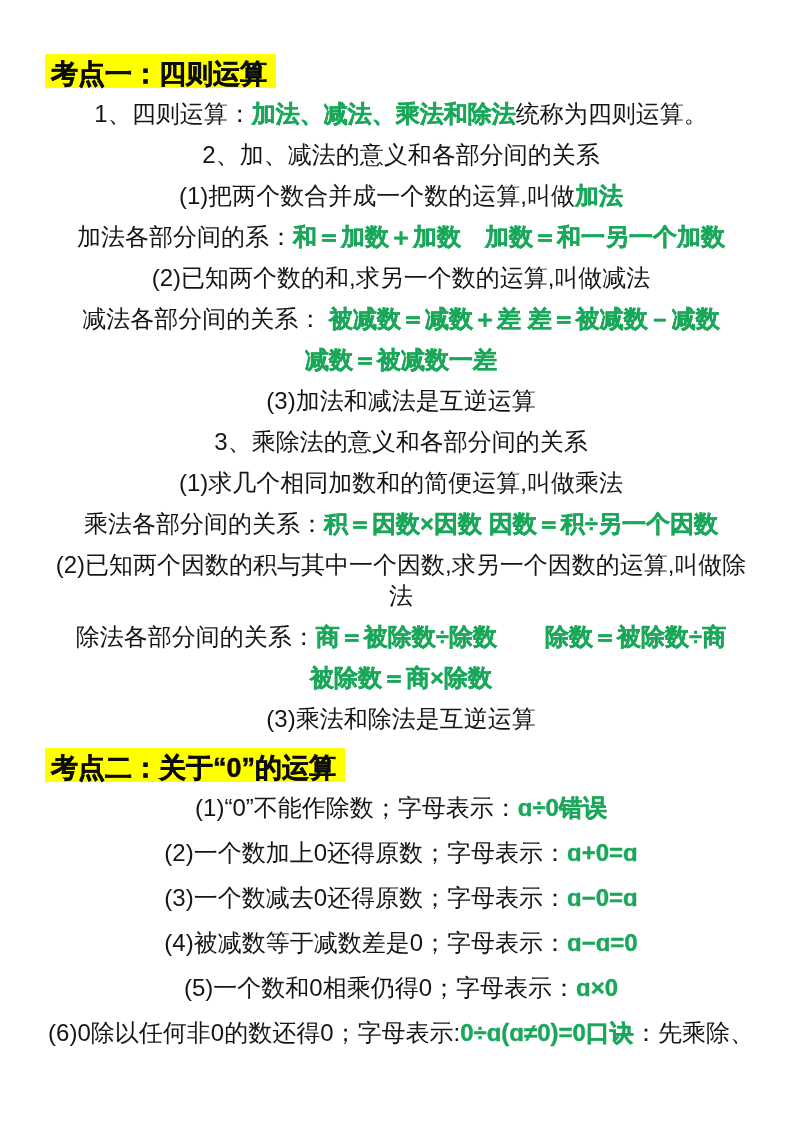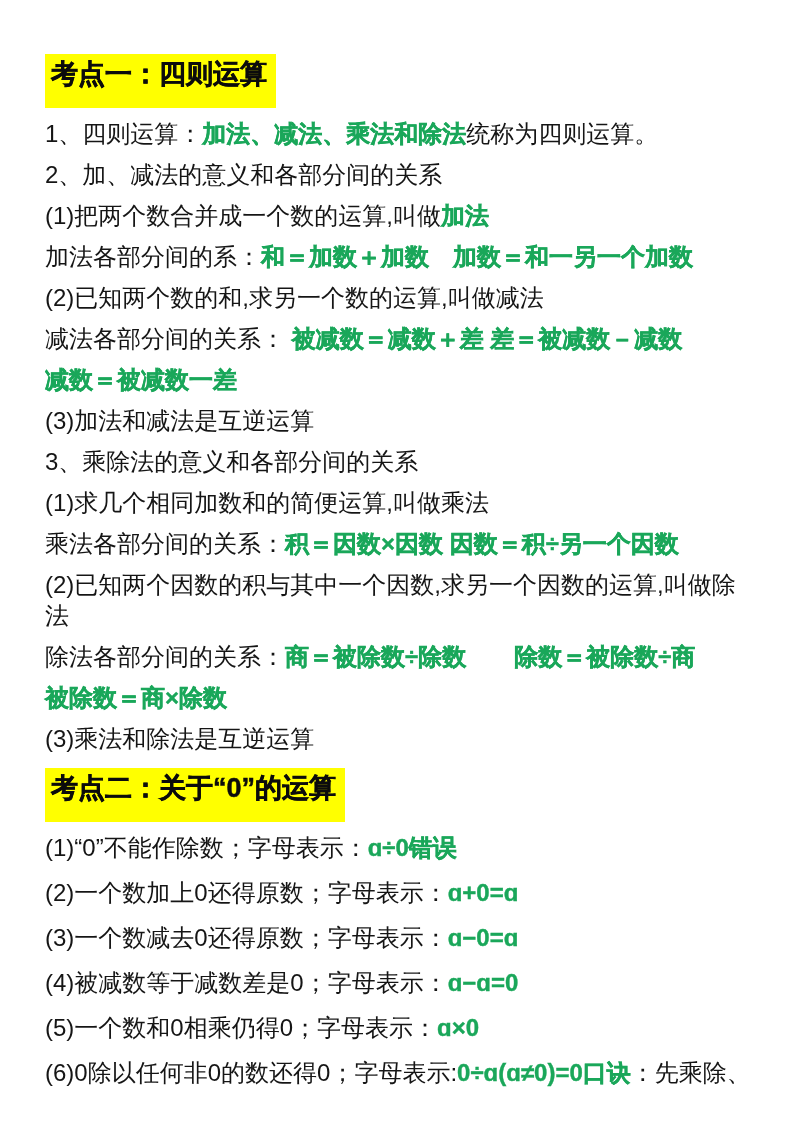--- a/index.html
+++ b/index.html
@@ -29,29 +29,30 @@
     -webkit-text-stroke: 0.8px #0c0c0c;
   }
   .sec-header {
     display: inline-block;
     background: var(--hl, #ffff00);
     color: #0c0c0c;
     font-size: 27px;
     font-weight: 800;
     -webkit-text-stroke: 0.5px #0c0c0c;
     line-height: 1.0;
-    padding: 7px 9px 20px 6px;
+    padding: 7px 9px 0 6px;
     margin: 4px 0 10px 0;
   }
   .line {
     margin: 0 0 10px 0;
     font-size: 24px;
     line-height: 31px;
     color: #151515;
     white-space: pre-wrap;
+    text-align: center;
   }
   .line.s2 { margin-bottom: 14px; }
   .g {
     color: var(--green, #1aa75a);
     font-weight: 700;
     -webkit-text-stroke: 0.4px var(--green, #1aa75a);
   }
   .n { color: #151515; }
 </style>
 </head>

